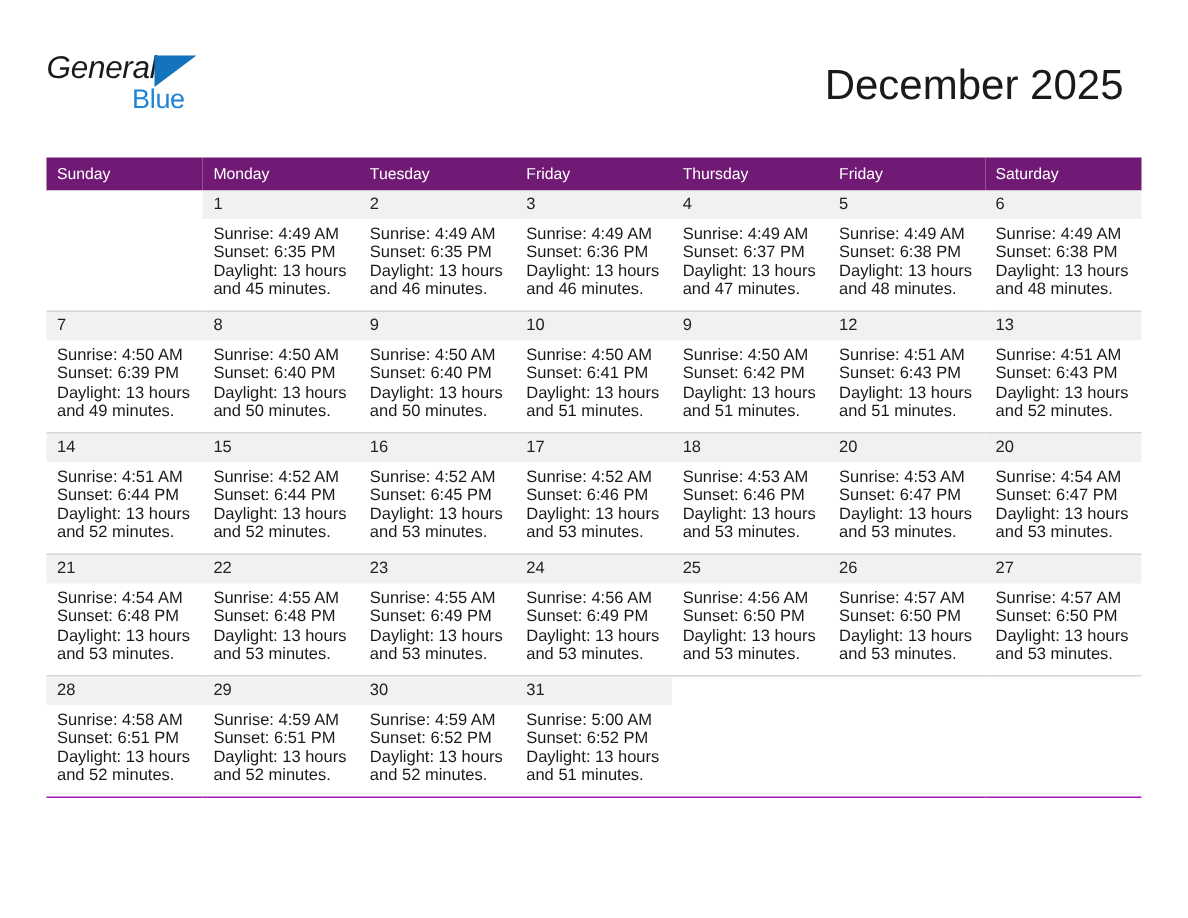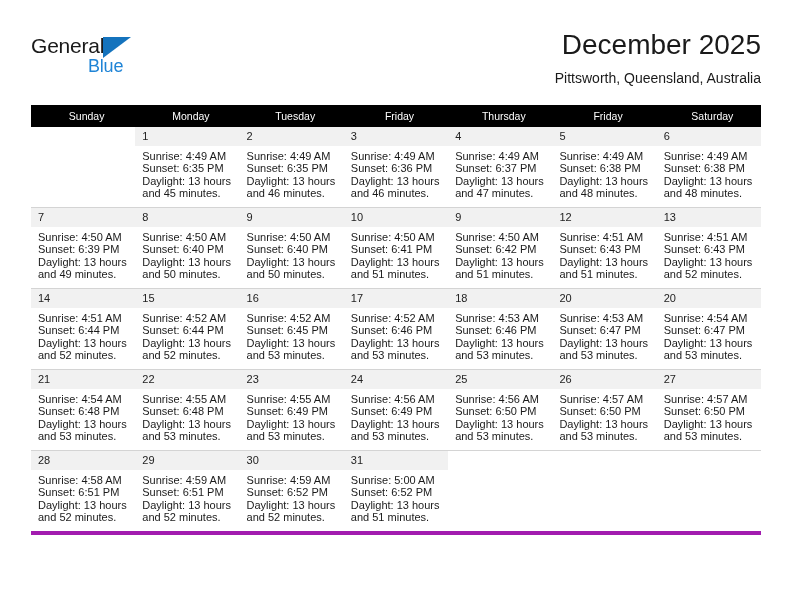--- a/index.html
+++ b/index.html
@@ -37,20 +37,21 @@
     height: 56px;
   }
   .logo-general {
     position: absolute;
     left: 0;
     top: 0;
     font-size: 21px;
     letter-spacing: -0.2px;
     color: #1a1a1a;
     font-family: "Liberation Sans", sans-serif;
+    font-style: italic;
   }
   .logo-triangle {
     position: absolute;
     left: 72px;
     top: 3px;
     width: 0;
     height: 0;
     border-left: 28px solid #1473bd;
     border-bottom: 21px solid transparent;
   }
@@ -68,59 +69,59 @@
     right: 0;
     top: 0;
     text-align: right;
   }
   .month-title {
     font-size: 28px;
     color: #1a1a1a;
     line-height: 34px;
     white-space: nowrap;
     font-weight: normal;
-    margin: 0;
+    margin: 12px;
   }
   .location {
     font-size: 14px;
     color: #1a1a1a;
     line-height: 20px;
     margin-top: 6px;
     white-space: nowrap;
   }
 
   
   .calendar {
     position: absolute;
     left: 31px;
     top: 105px;
     width: 730px;
     border-collapse: collapse;
     table-layout: fixed;
   }
   .calendar th {
-    background: #000000;
+    background: #701a75;
     color: #ffffff;
     font-size: 10.5px;
     font-weight: normal;
-    text-align: center;
+    text-align: left;
     padding: 5px 0 5px 7px;
     height: 11px;
     border: none;
   }
   .calendar td {
     width: 104.28px;
     vertical-align: top;
     padding: 0;
     border: none;
     border-bottom: 1px solid #d4d4d4;
     height: 80px;
   }
   .calendar tr.week:last-child td {
-    border-bottom: 4px solid #a21caf;
+    border-bottom: 1px solid #a21caf;
     margin-top: 35px;
   }
   .daynum {
     background: #f1f1f1;
     font-size: 11px;
     color: #222222;
     padding: 3px 0 3px 7px;
     line-height: 13px;
     height: 13px;
   }
@@ -149,21 +150,20 @@
   <div class="header">
 
     <div class="logo">
       <span class="logo-general">General</span>
       <span class="logo-triangle"></span>
       <span class="logo-blue">Blue</span>
     </div>
 
     <div class="title-block">
       <h1 class="month-title">December 2025</h1>
-      <div class="location">Pittsworth, Queensland, Australia</div>
     </div>
 
   </div>
 
   <table class="calendar">
     <thead>
       <tr>
         <th>Sunday</th>
         <th>Monday</th>
         <th>Tuesday</th>

